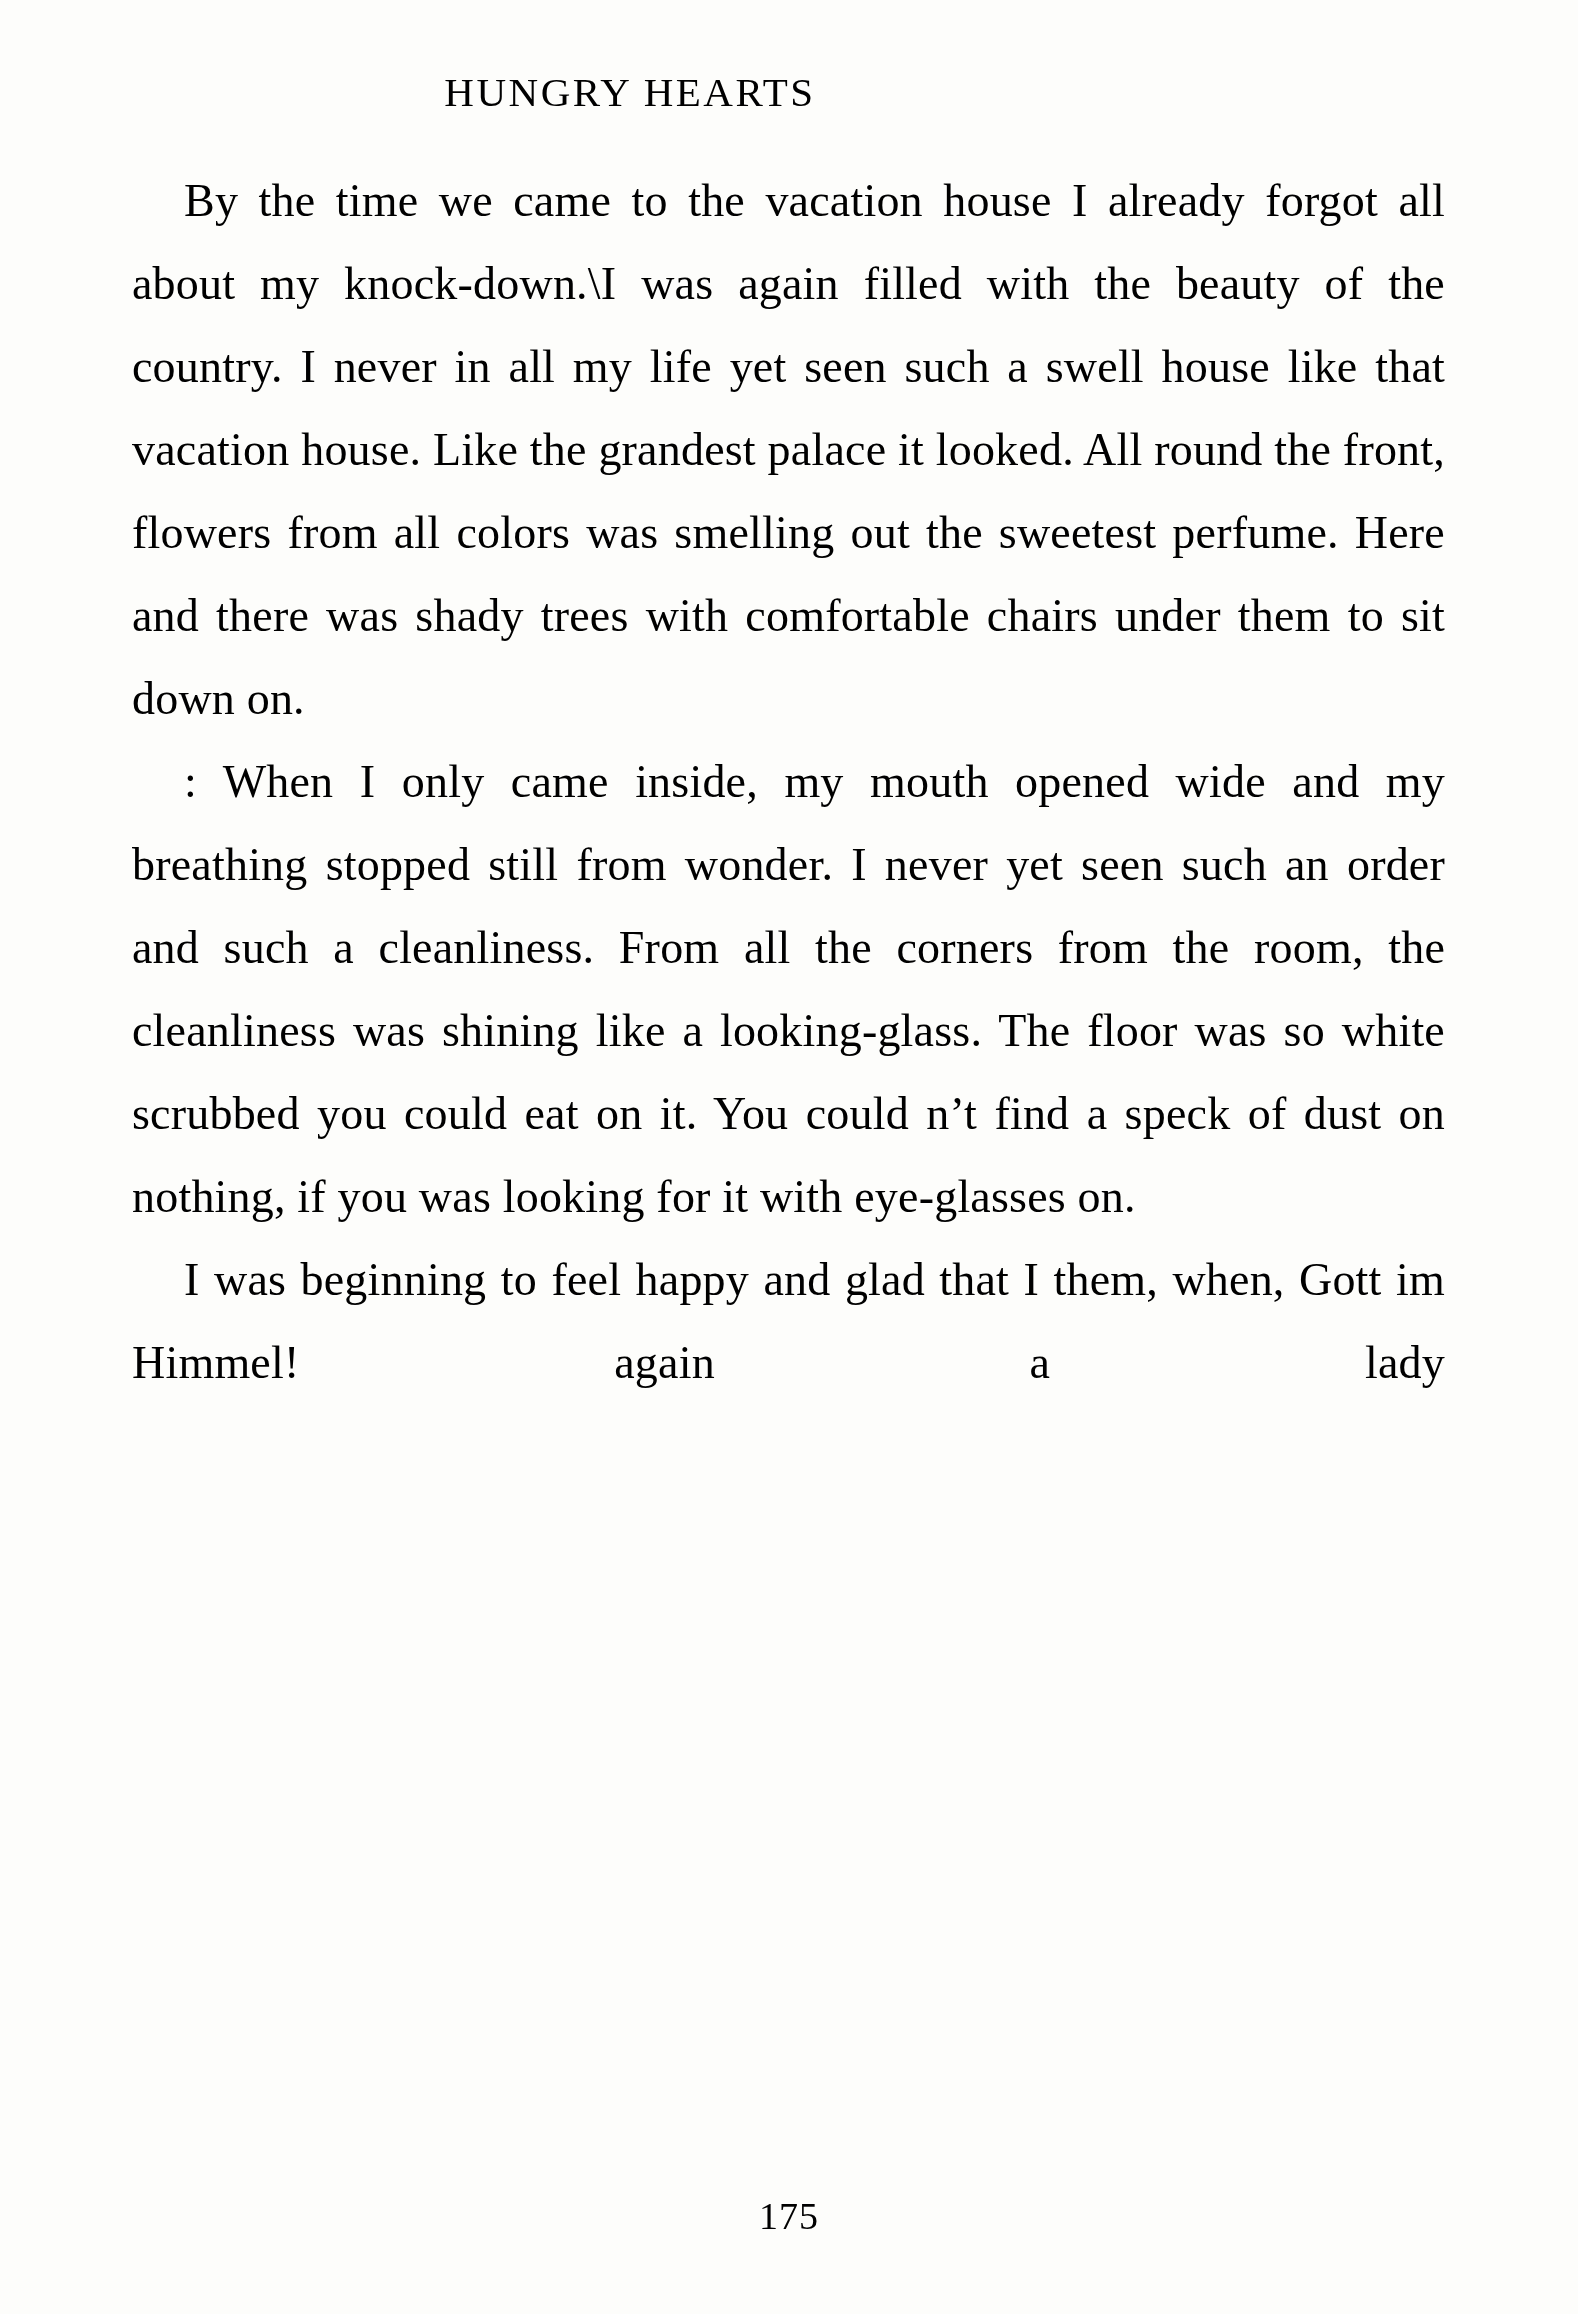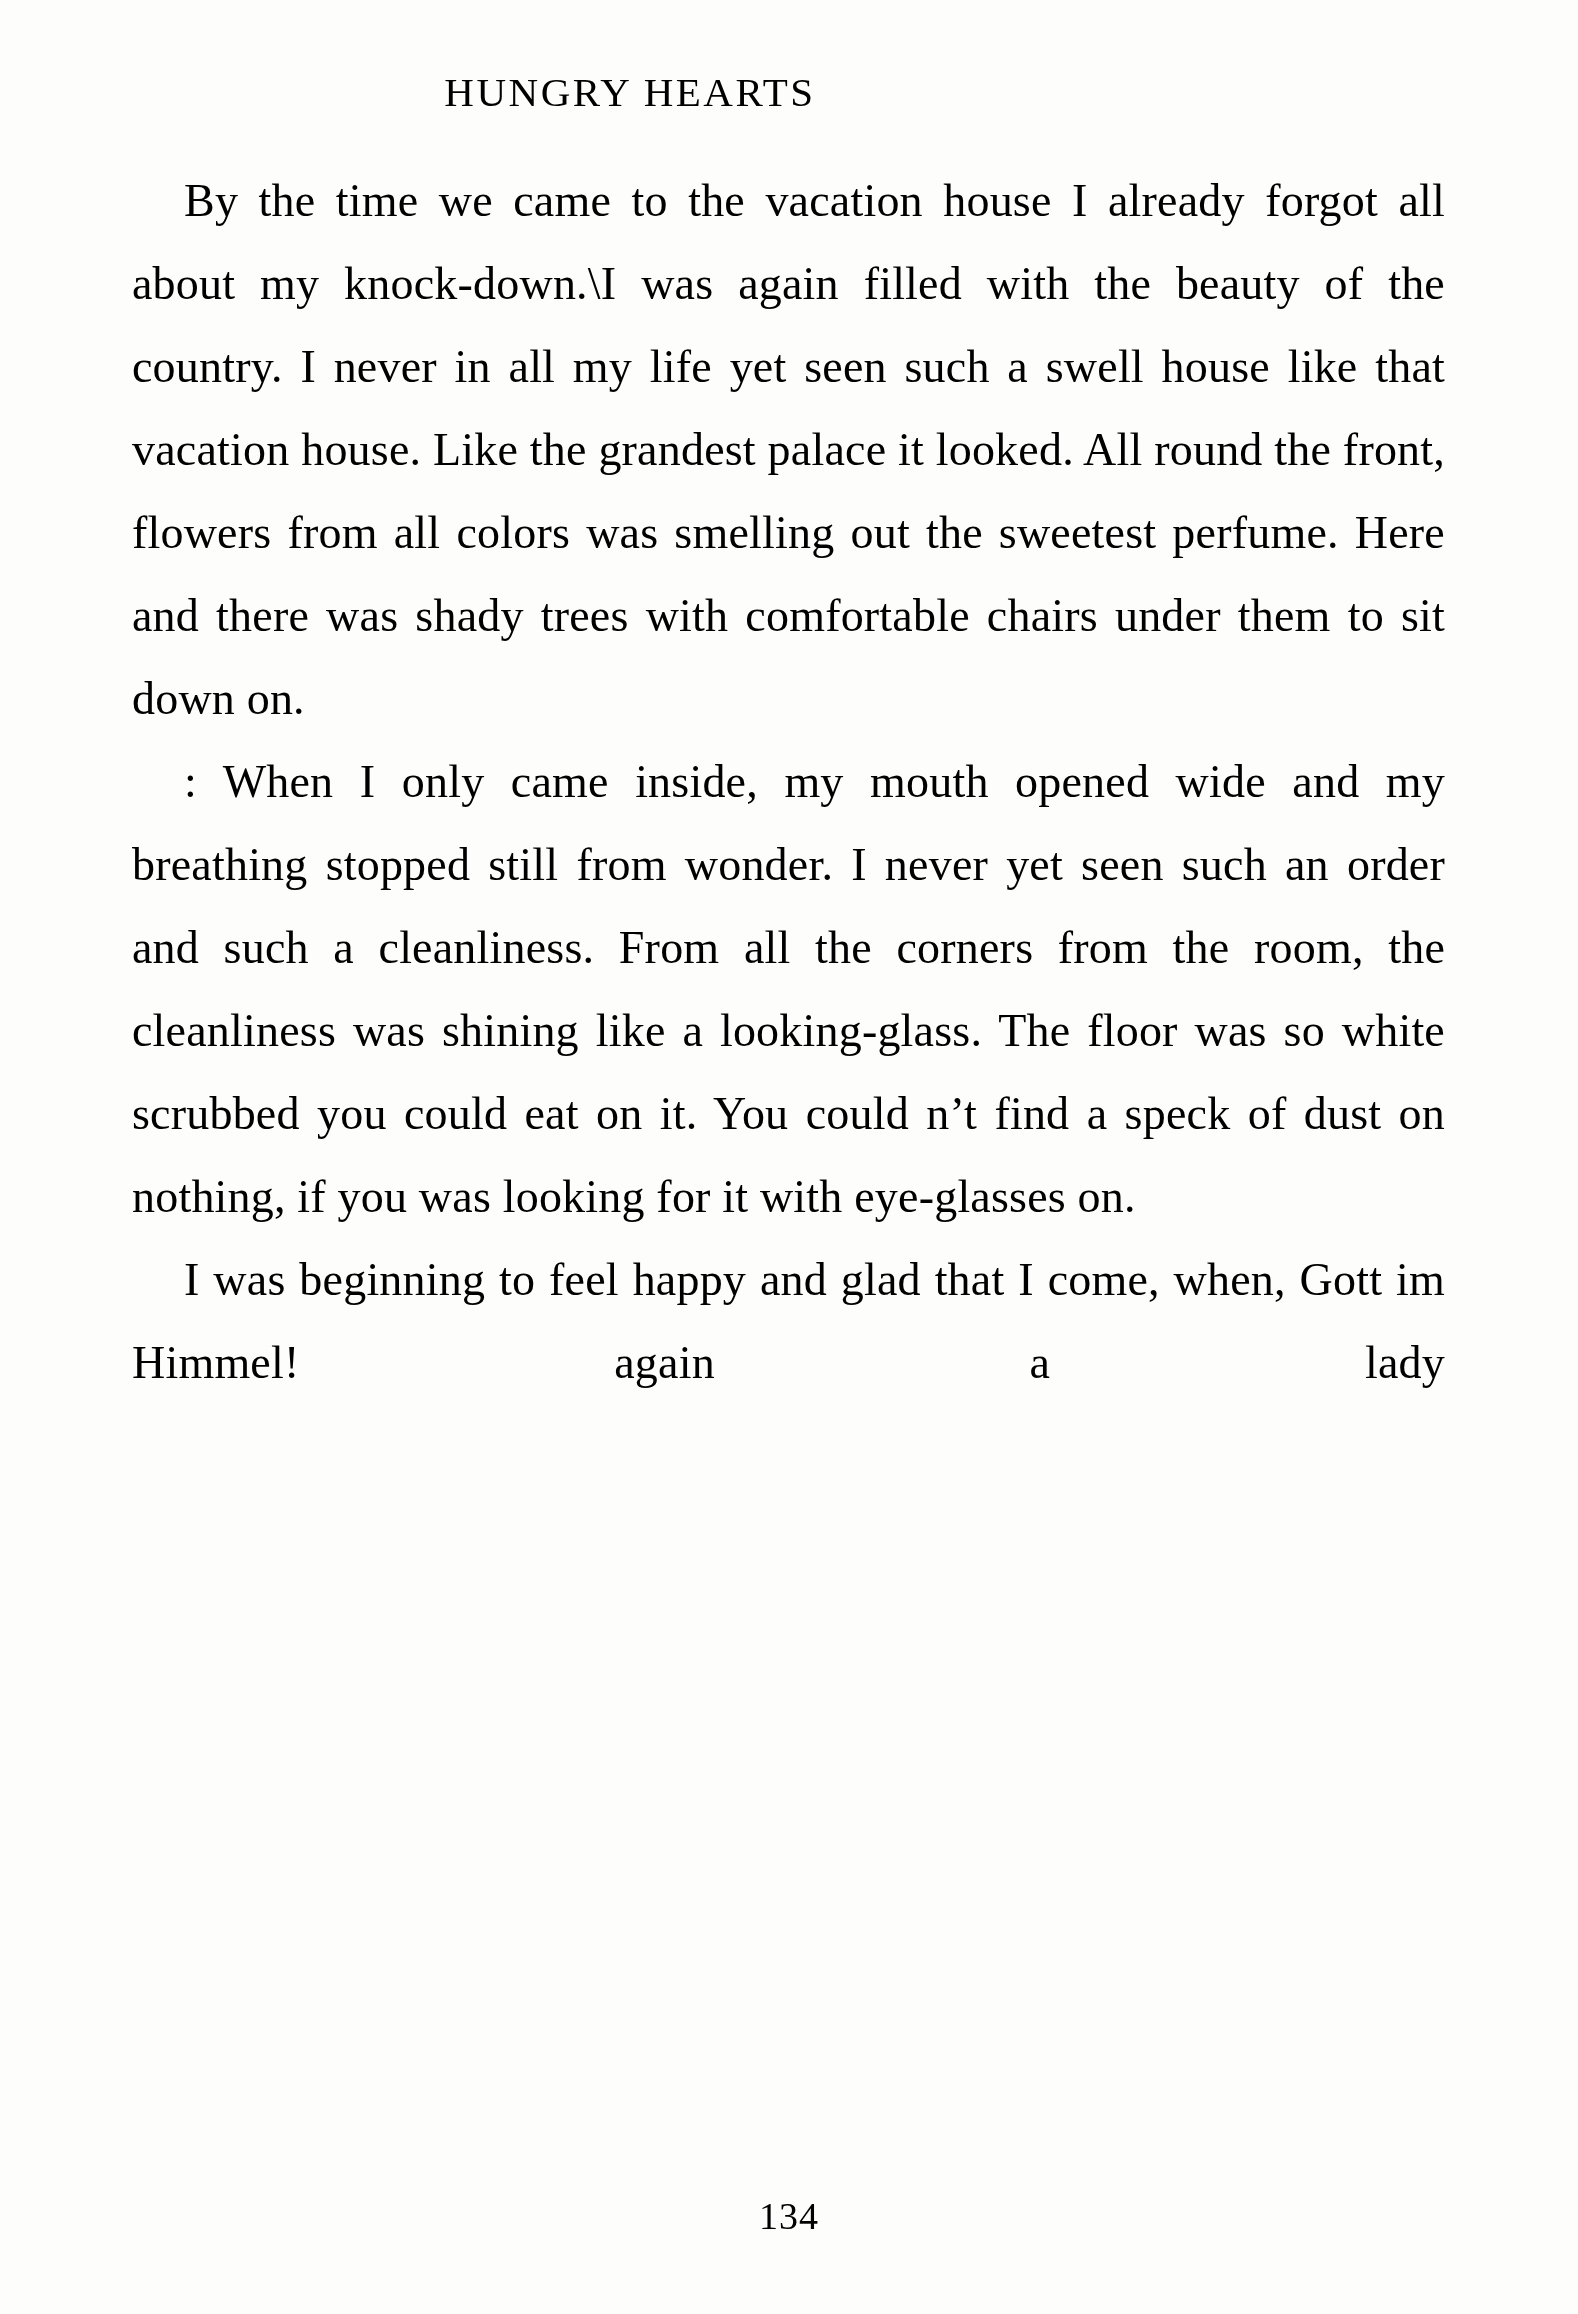--- a/index.html
+++ b/index.html
@@ -75,19 +75,19 @@
 </head>
 <body>
 
 <div class="page">
 
   <div class="running-head">HUNGRY HEARTS</div>
 
   <div class="text-block">
     <p class="para indent">By the time we came to the vacation house I already forgot all about my knock-down.\I was again filled with the beauty of the country. I never in all my life yet seen such a swell house like that vacation house. Like the grandest palace it looked. All round the front, flowers from all colors was smelling out the sweetest perfume. Here and there was shady trees with comfortable chairs under them to sit down on.</p>
     <p class="para indent">: When I only came inside, my mouth opened wide and my breathing stopped still from wonder. I never yet seen such an order and such a cleanliness. From all the corners from the room, the cleanliness was shining like a looking-glass. The floor was so white scrubbed you could eat on it. You could n’t find a speck of dust on nothing, if you was looking for it with eye-glasses on.</p>
-    <p class="para indent flush-last">I was beginning to feel happy and glad that I come, when, Gott im Himmel! again a lady</p>
+    <p class="para indent flush-last">I was beginning to feel happy and glad that I them, when, Gott im Himmel! again a lady</p>
   </div>
 
-  <div class="folio">134</div>
+  <div class="folio">175</div>
 
 </div>
 
 
 </body></html>

